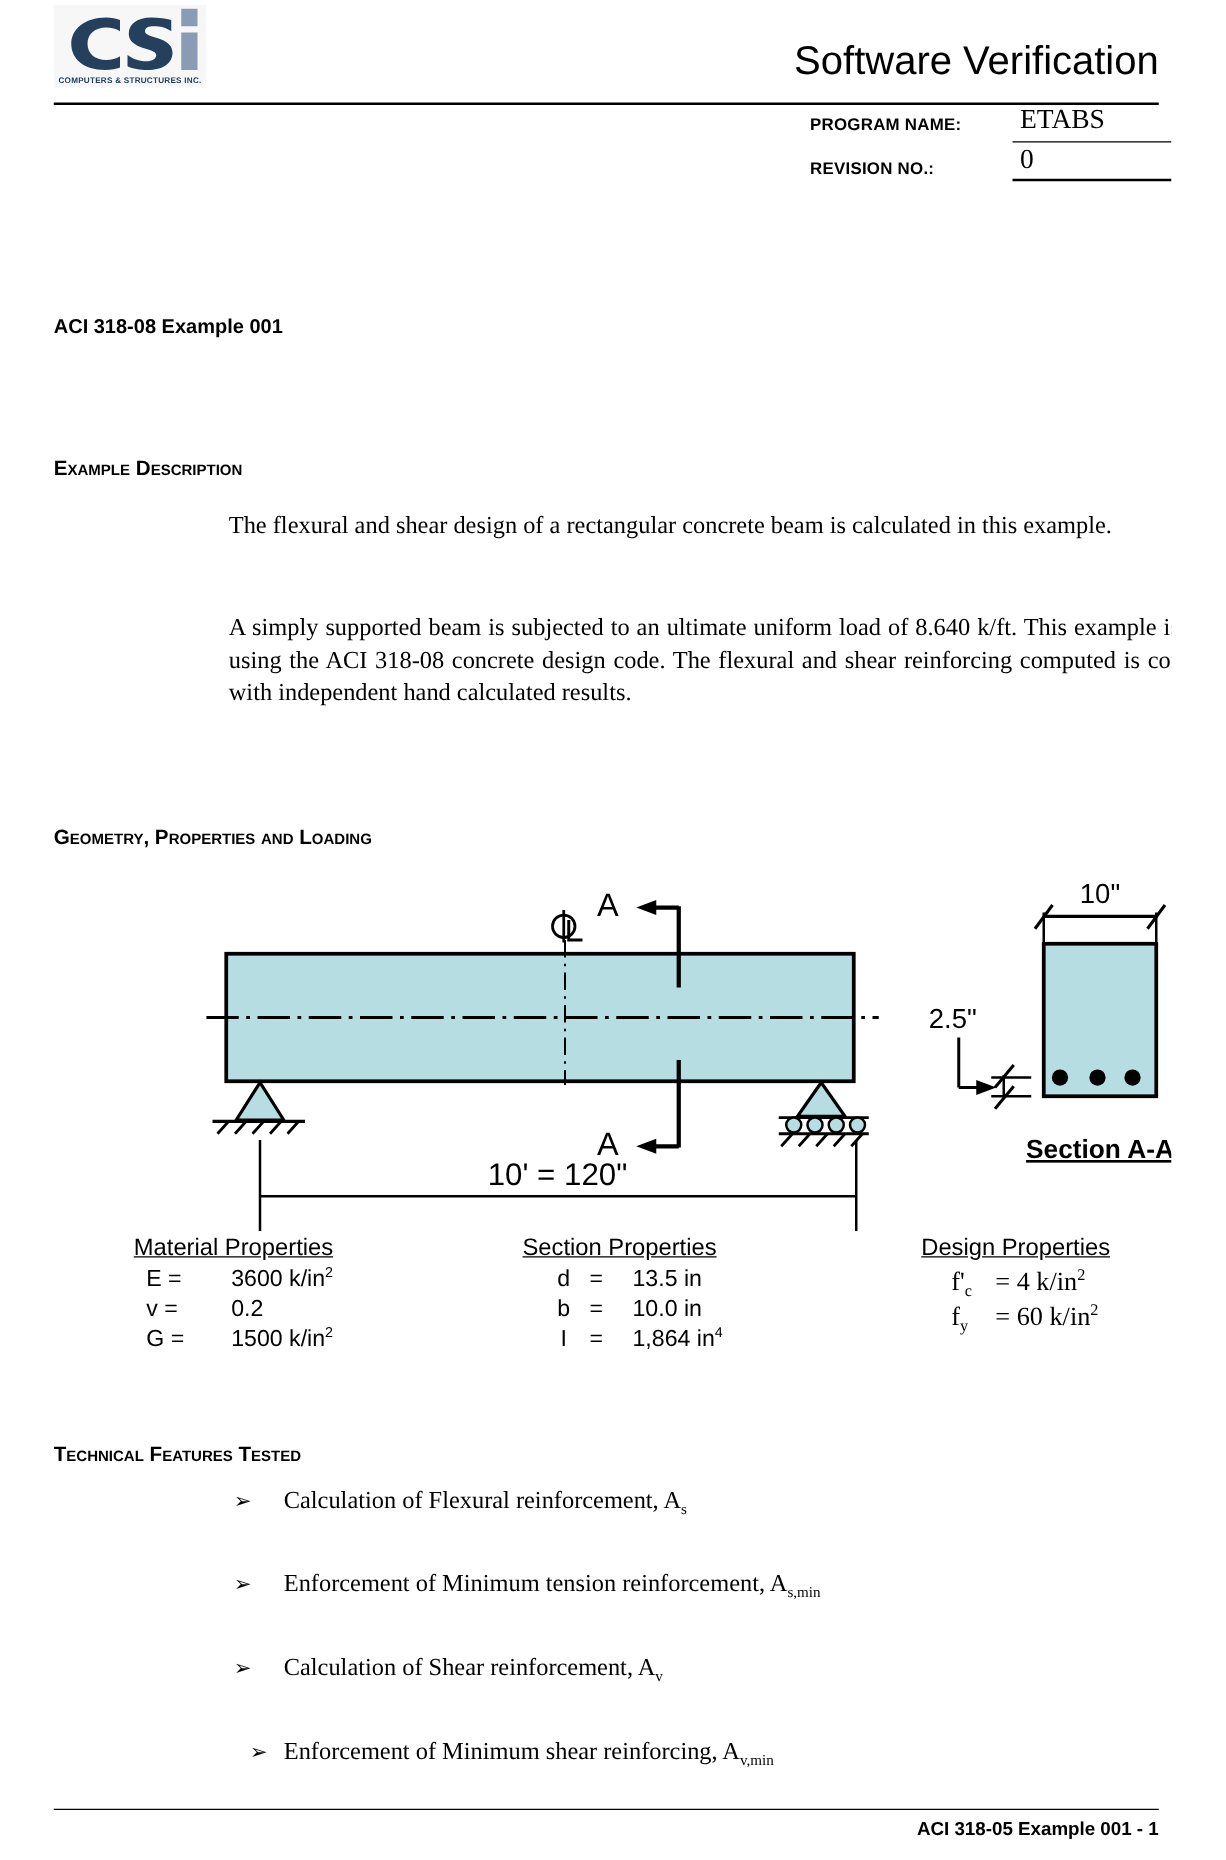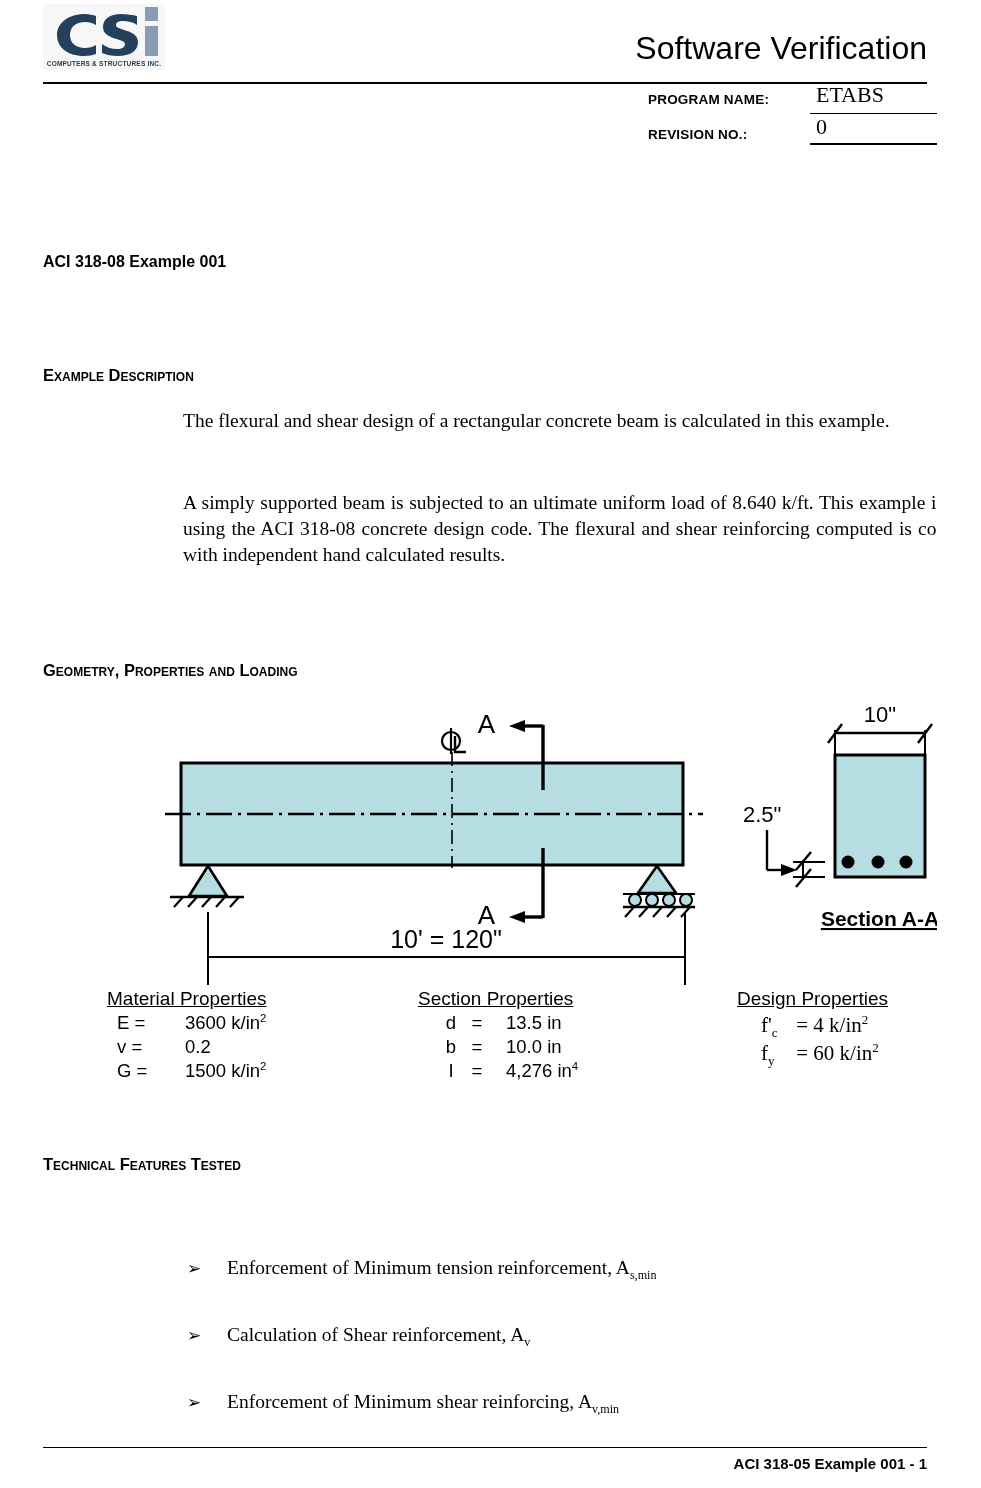--- a/index.html
+++ b/index.html
@@ -183,21 +183,21 @@
   }
   .feat .arrow {
     display: inline-block;
     width: 40px;
     font-family: "DejaVu Sans", sans-serif;
     font-size: 17px;
   }
   .feat-0 { top: 1190px; }
   .feat-1 { top: 1257px; }
   .feat-2 { top: 1324px; }
-  .feat-3 { top: 1391px; }
+  .feat-3 { top: 1391px; text-align: center; }
 
   
   .ftr-rule {
     position: absolute;
     left: 8px;
     right: 10px;
     top: 1447px;
     border-top: 1.5px solid #000;
   }
   .ftr-text {
@@ -375,38 +375,41 @@
       <span class="prop-val"><span>13.5 in</span><sup></sup></span>
     </div>
     <div class="prop-row">
       <span class="prop-sym">b</span>
       <span class="prop-eq">=</span>
       <span class="prop-val"><span>10.0 in</span><sup></sup></span>
     </div>
     <div class="prop-row">
       <span class="prop-sym">I</span>
       <span class="prop-eq">=</span>
-      <span class="prop-val"><span>4,276 in</span><sup>4</sup></span>
+      <span class="prop-val"><span>1,864 in</span><sup>4</sup></span>
     </div>
   </div>
 
   <div class="prop-block des-block">
     <div class="prop-title">Design Properties</div>
     <div class="des-row">
       <span class="dsym"><span>f'</span><sub>c</sub></span>
       <span><span>= 4 k/in</span><sup>2</sup></span>
     </div>
     <div class="des-row">
       <span class="dsym"><span>f</span><sub>y</sub></span>
       <span><span>= 60 k/in</span><sup>2</sup></span>
     </div>
   </div>
 
   <div class="h2 h2-tech">Technical Features Tested</div>
 
+  <div class="feat feat-0">
+    <span class="arrow">➢</span><span>Calculation of Flexural reinforcement, A</span><sub>s</sub>
+  </div>
   <div class="feat feat-1">
     <span class="arrow">➢</span><span>Enforcement of Minimum tension reinforcement, A</span><sub>s,min</sub>
   </div>
   <div class="feat feat-2">
     <span class="arrow">➢</span><span>Calculation of Shear reinforcement, A</span><sub>v</sub>
   </div>
   <div class="feat feat-3">
     <span class="arrow">➢</span><span>Enforcement of Minimum shear reinforcing, A</span><sub>v,min</sub>
   </div>
 

